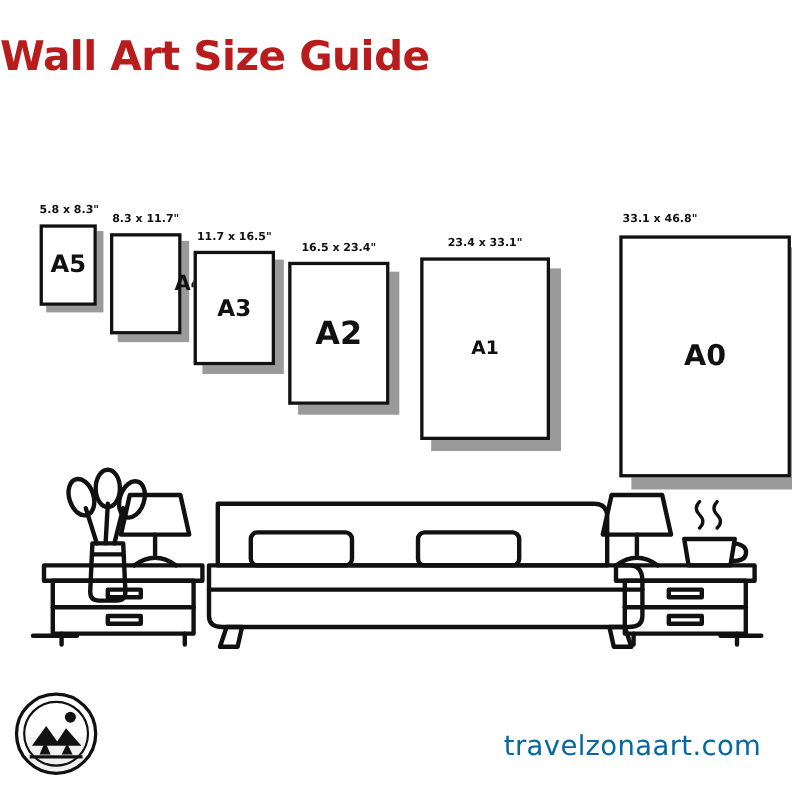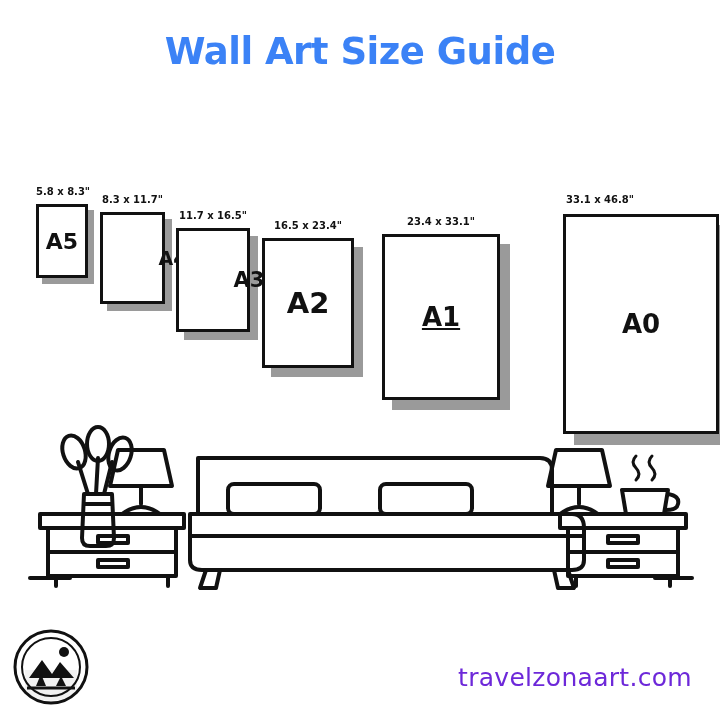--- a/index.html
+++ b/index.html
@@ -20,25 +20,24 @@
     width: 720px;
     height: 720px;
     background: #ffffff;
   }
   
   .title {
     position: absolute;
     top: 30px;
     left: 0;
     width: 720px;
-    text-align: center;
     font-size: 37px;
     font-weight: 700;
     letter-spacing: -0.5px;
-    color: #3b82f6;
+    color: #b91c1c;
     font-family: "DejaVu Sans", sans-serif;
   }
   
   .frames {
     position: absolute;
     left: 0;
     top: 100px;
     width: 720px;
     height: 300px;
   }
@@ -89,21 +88,21 @@
     width: 720px;
     height: 105px;
   }
   .site-url {
     position: absolute;
     right: 28px;
     bottom: 28px;
     font-size: 25px;
     font-weight: 400;
     letter-spacing: 0.3px;
-    color: #6d28d9;
+    color: #0369a1;
     font-family: "DejaVu Sans", sans-serif;
   }
   .logo {
     position: absolute;
     left: 12px;
     bottom: 14px;
     width: 78px;
     height: 78px;
   }
 </style>
@@ -126,35 +125,35 @@
     <div class="frame-wrap" style="left:100px; bottom:96px; width:65px; height:92px;">
       <div class="frame-label" style="top:-18px;">8.3 x 11.7"</div>
       <div class="frame-box" style="width:65px; height:92px; box-shadow:7px 7px 0 0 #9a9a9a;">
         <div class="frame-name" style="top:50%; transform:translateY(-50%); font-size:19px;padding-left:40px;">A4</div>
       </div>
     </div>
 
     <div class="frame-wrap" style="left:176px; bottom:68px; width:74px; height:104px;">
       <div class="frame-label" style="top:-18px;">11.7 x 16.5"</div>
       <div class="frame-box" style="width:74px; height:104px; box-shadow:8px 8px 0 0 #9a9a9a;">
-        <div class="frame-name" style="top:50%; transform:translateY(-50%); font-size:21px;margin-left:36px;">A3</div>
+        <div class="frame-name" style="top:50%; transform:translateY(-50%); font-size:21px;">A3</div>
       </div>
     </div>
 
     <div class="frame-wrap" style="left:262px; bottom:32px; width:92px; height:130px;">
       <div class="frame-label" style="top:-18px;">16.5 x 23.4"</div>
       <div class="frame-box" style="width:92px; height:130px; box-shadow:9px 9px 0 0 #9a9a9a;">
         <div class="frame-name" style="top:50%; transform:translateY(-50%); font-size:29px;">A2</div>
       </div>
     </div>
 
     <div class="frame-wrap" style="left:382px; bottom:0px; width:118px; height:166px;">
       <div class="frame-label" style="top:-18px;">23.4 x 33.1"</div>
       <div class="frame-box" style="width:118px; height:166px; box-shadow:10px 10px 0 0 #9a9a9a;">
-        <div class="frame-name" style="top:50%; transform:translateY(-50%); font-size:26px;text-decoration:underline;">A1</div>
+        <div class="frame-name" style="top:50%; transform:translateY(-50%); font-size:17px;">A1</div>
       </div>
     </div>
 
     <div class="frame-wrap" style="left:522px; bottom:-34px; width:156px; height:220px;">
       <div class="frame-label" style="top:-20px;">33.1 x 46.8"</div>
       <div class="frame-box" style="width:156px; height:220px; box-shadow:11px 11px 0 0 #9a9a9a;margin-left:41px;">
         <div class="frame-name" style="top:50%; transform:translateY(-50%); font-size:26px;">A0</div>
       </div>
     </div>
 

